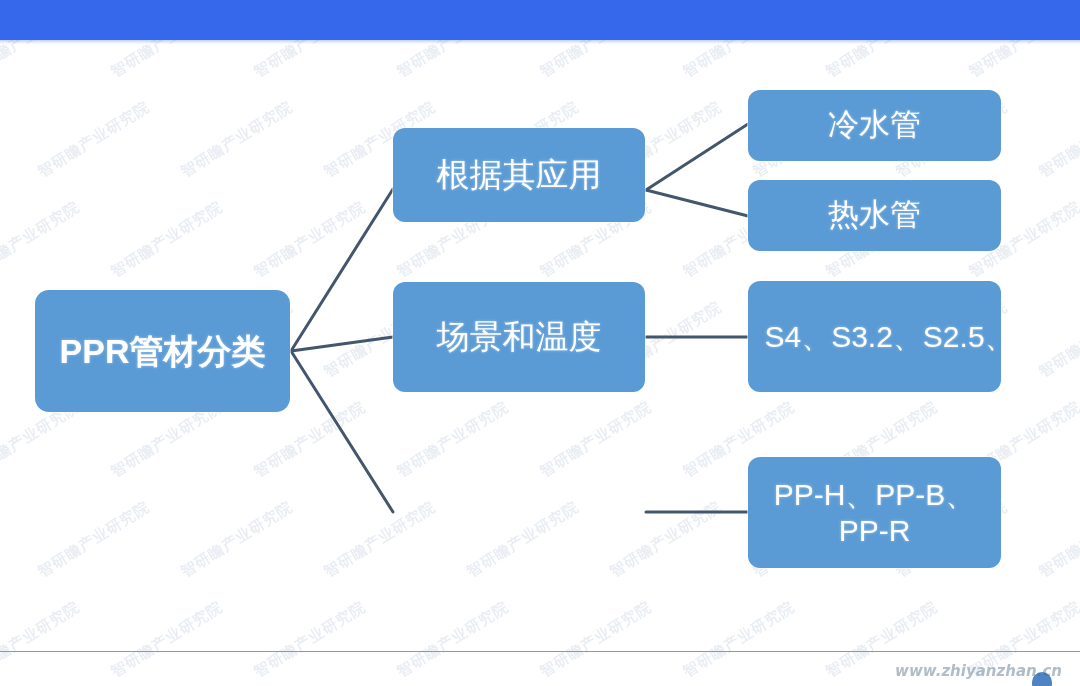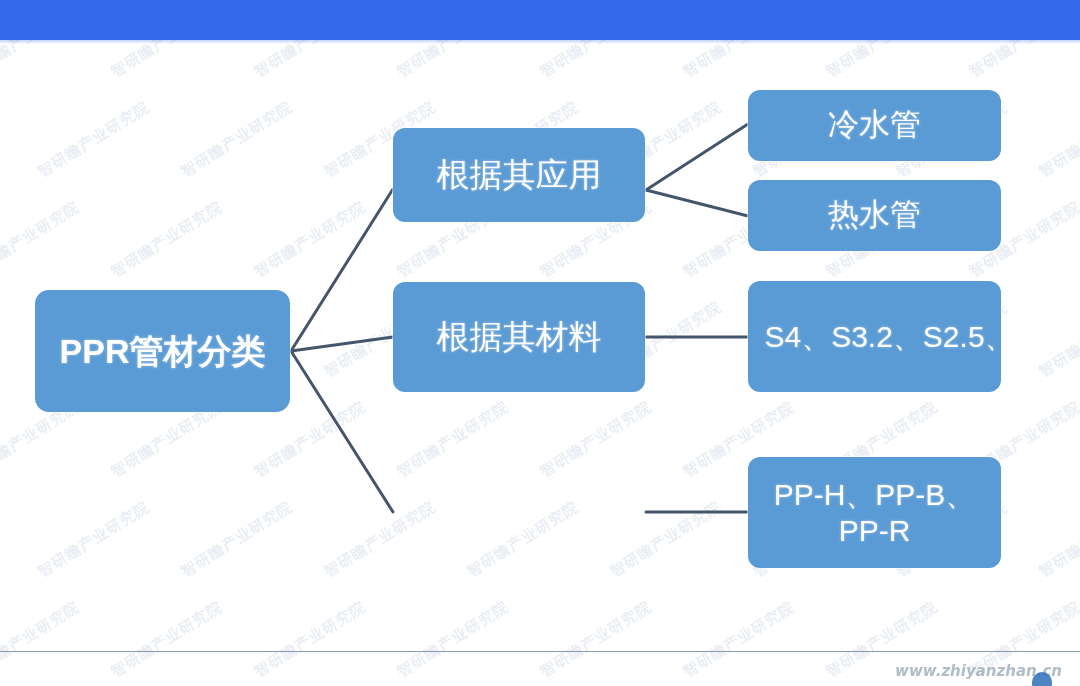--- a/index.html
+++ b/index.html
@@ -254,21 +254,21 @@
     <span class="txt">PPR管材分类</span>
   </div>
 
   <div class="node mid mid-1">
     <span class="txt">
       <span>根据其应用</span><br>
     </span>
   </div>
 
   <div class="node mid mid-2">
-    <span class="txt">根据其材料</span>
+    <span class="txt">场景和温度</span>
   </div>
 
 
   <div class="node leaf leaf-serif leaf-1">
     <span class="txt">冷水管</span>
   </div>
 
   <div class="node leaf leaf-serif leaf-2">
     <span class="txt">热水管</span>
   </div>

